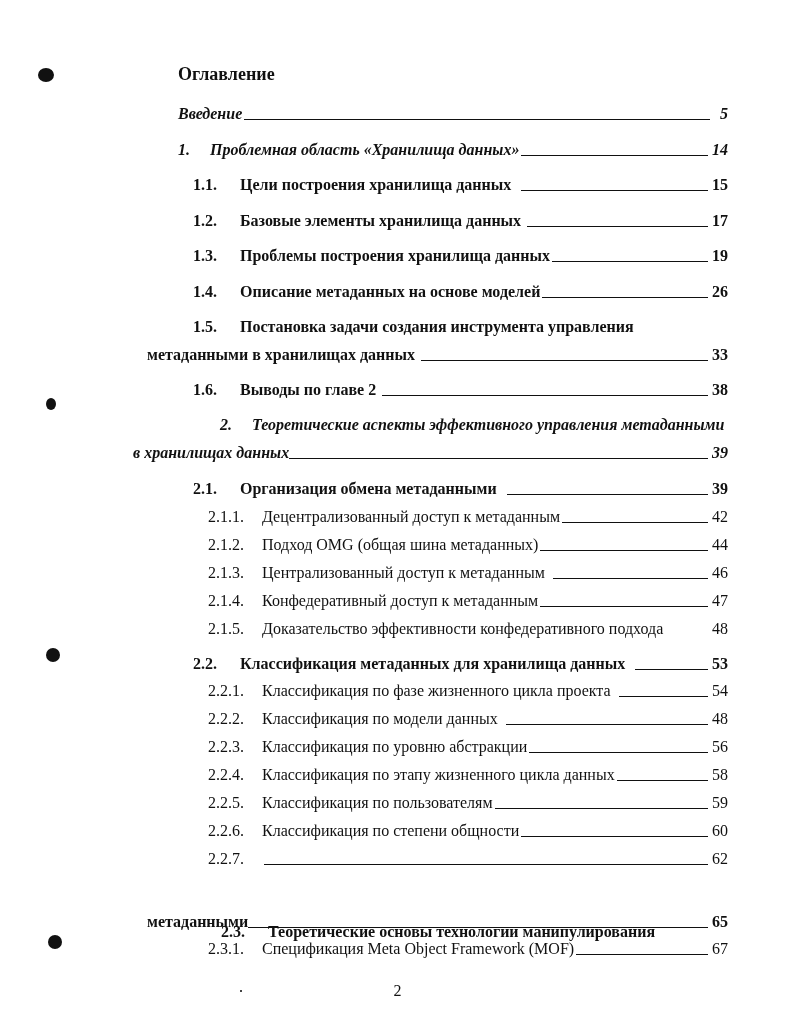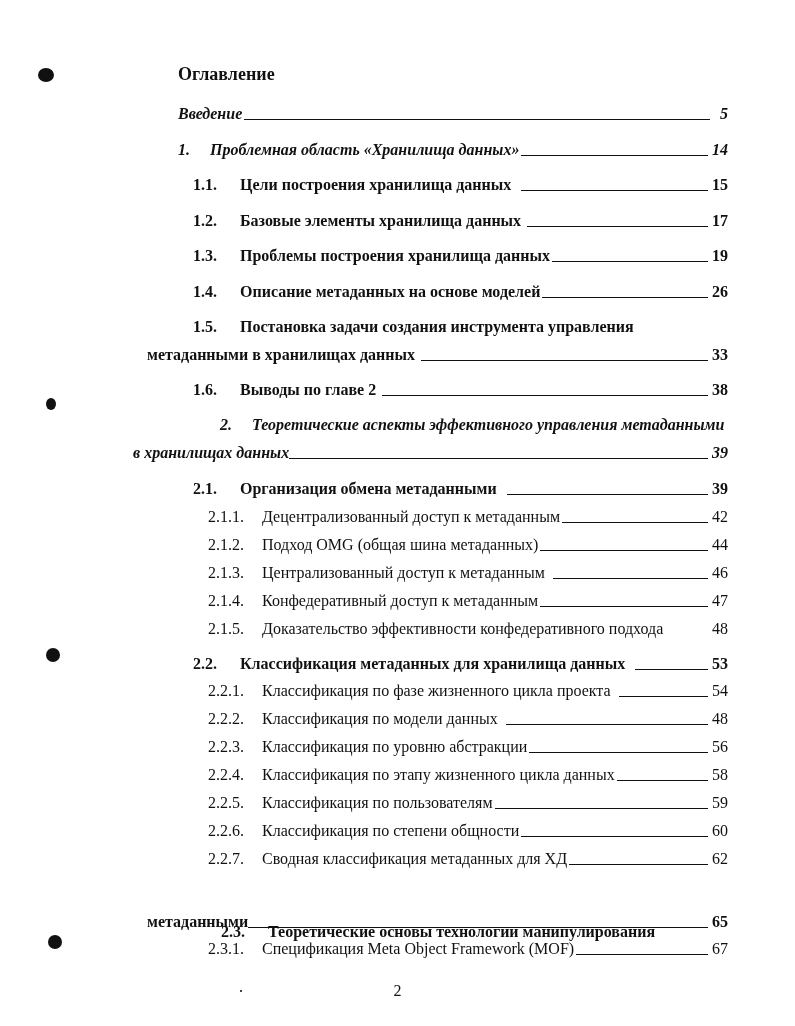--- a/index.html
+++ b/index.html
@@ -172,21 +172,20 @@
   <span class="page">59</span>
 </div>
 <div class="row plain" style="left:208px;top:821px;width:520px;">
   <span class="num" style="width:54px;">2.2.6.</span>
   <span class="text">Классификация по степени общности</span>
   <span class="leader"></span>
   <span class="page">60</span>
 </div>
 <div class="row plain" style="left:208px;top:849px;width:520px;">
   <span class="num" style="width:54px;">2.2.7.</span>
-  <span class="text">Сводная классификация метаданных для ХД</span>
   <span class="leader"></span>
   <span class="page">62</span>
 </div>
 
 <div class="cont bold" style="left:193px;top:922px;margin-left:28px;">
   <span style="display:inline-block;width:47px;">2.3.</span><span>Теоретические основы технологии манипулирования</span>
 </div>
 <div class="row bold" style="left:147px;top:912px;width:581px;">
   <span class="text">метаданными</span>
   <span class="leader" style="margin-left:0;"></span>

